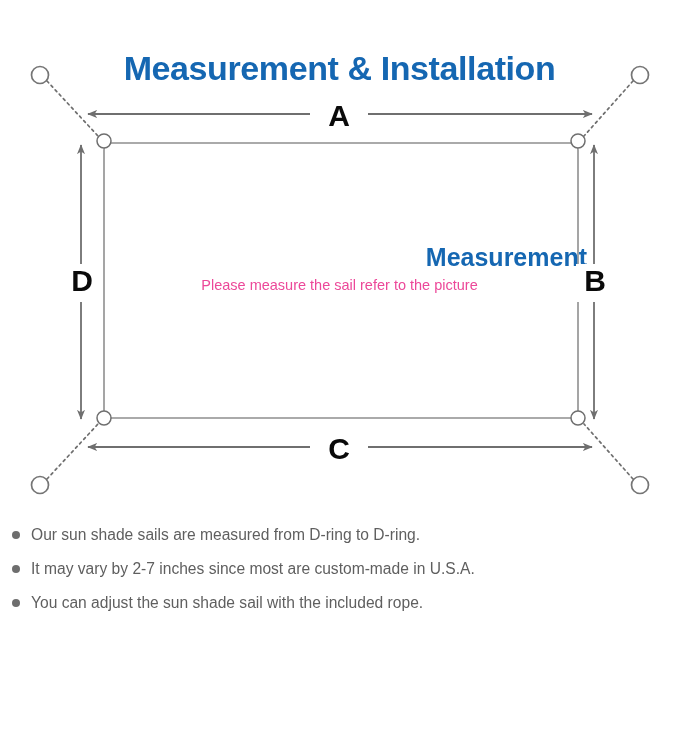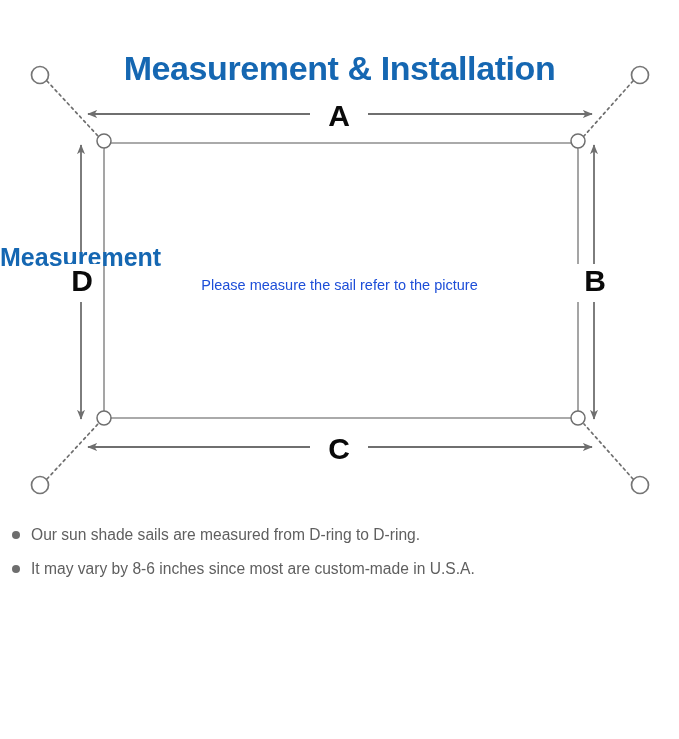--- a/index.html
+++ b/index.html
@@ -48,34 +48,34 @@
   .diagram svg {
     display: block;
   }
 
   
   .center-title {
     position: absolute;
     left: 0;
     top: 198px;
     width: 587px;
-    text-align: left;
+    text-align: right;
     font-size: 25px;
     font-weight: bold;
     color: #1567b2;
     white-space: nowrap;
   }
   .center-sub {
     position: absolute;
     left: 0;
     top: 232px;
     width: 679px;
     text-align: center;
     font-size: 14.5px;
-    color: #1d4ed8;
+    color: #ec4899;
     white-space: nowrap;
   }
 
   
   .dim-letter {
     position: absolute;
     font-size: 30px;
     font-weight: bold;
     color: #0a0a0a;
     background: #ffffff;
@@ -177,17 +177,21 @@
     <div class="dim-letter dim-d">D</div>
   </div>
 
   <div class="notes">
     <div class="note">
       <span class="note-bullet"></span>
       <span class="note-text">Our sun shade sails are measured from D-ring to D-ring.</span>
     </div>
     <div class="note">
       <span class="note-bullet"></span>
-      <span class="note-text">It may vary by 8-6 inches since most are custom-made in U.S.A.</span>
+      <span class="note-text">It may vary by 2-7 inches since most are custom-made in U.S.A.</span>
+    </div>
+    <div class="note">
+      <span class="note-bullet"></span>
+      <span class="note-text">You can adjust the sun shade sail with the included rope.</span>
     </div>
   </div>
 
 </div>
 
 </body></html>

